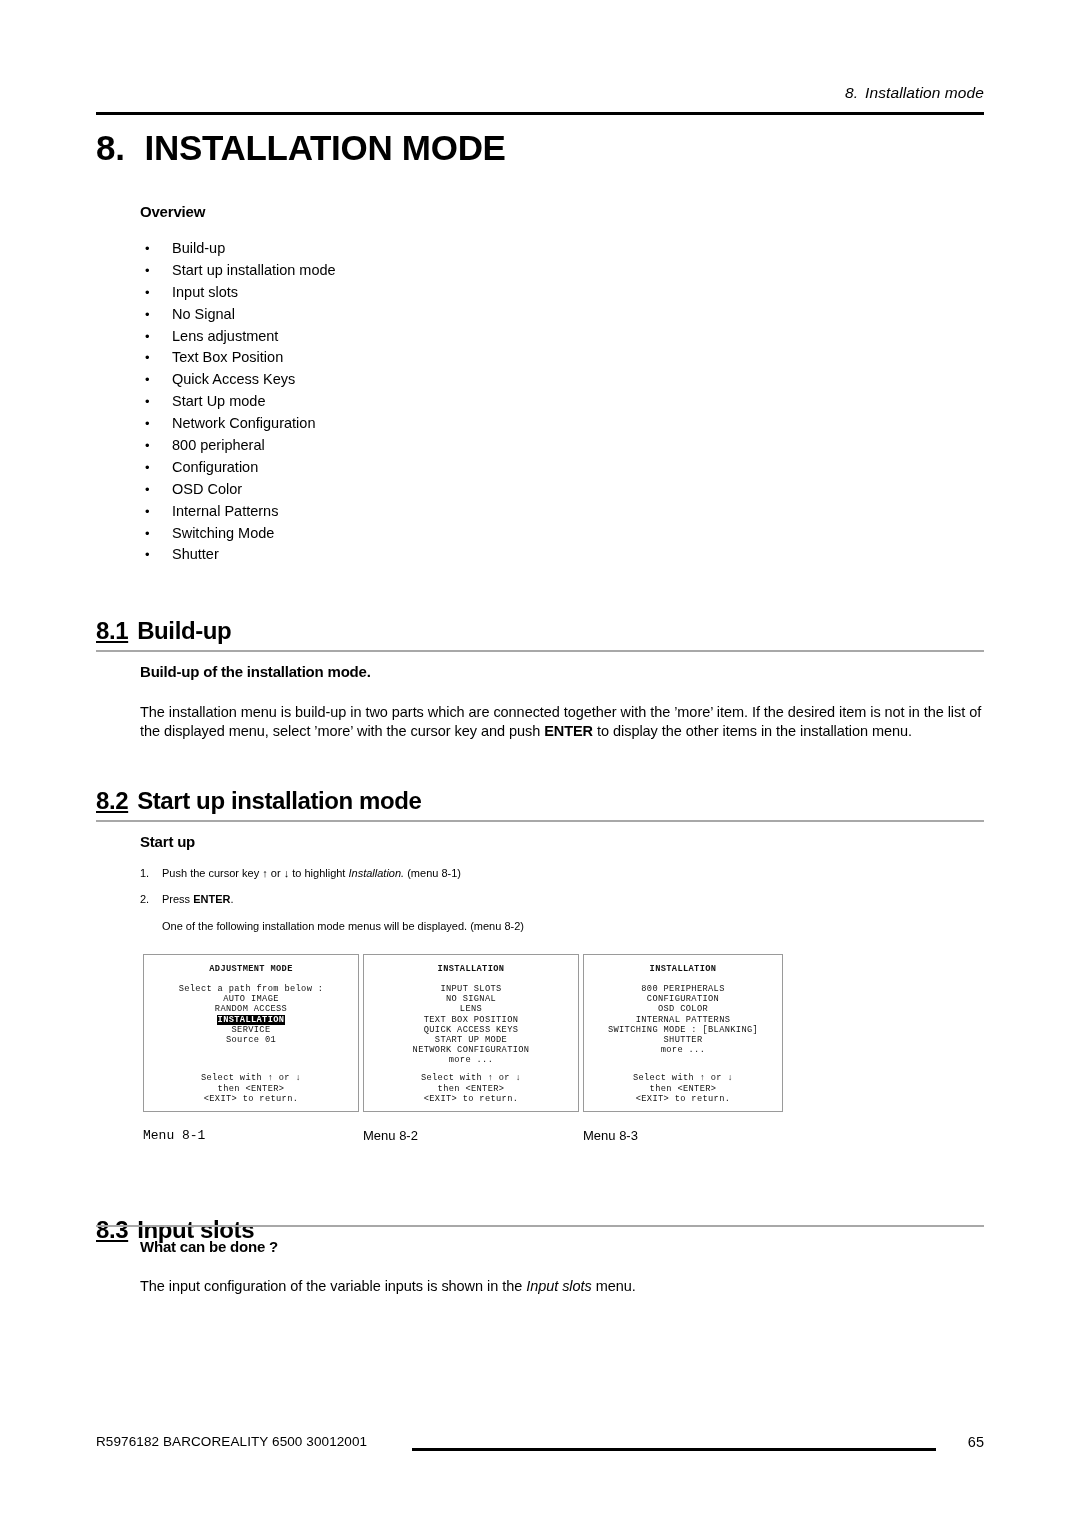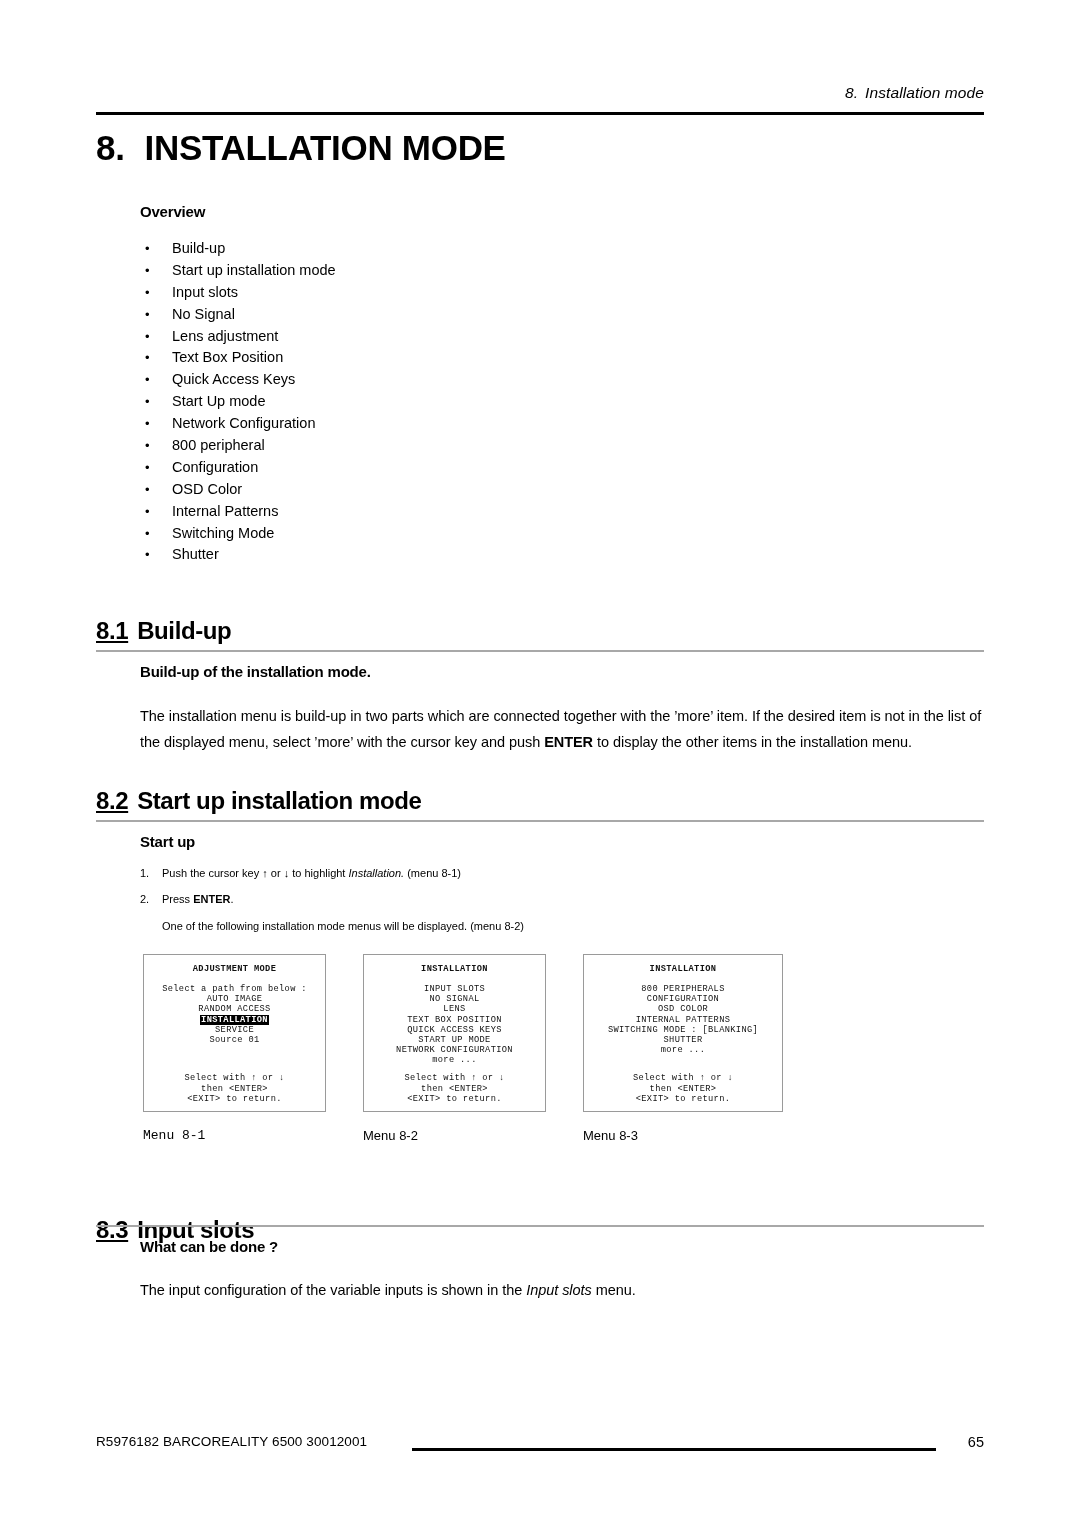--- a/index.html
+++ b/index.html
@@ -64,21 +64,21 @@
     left: 140px;
     font-size: 15px;
     font-weight: bold;
     letter-spacing: -0.2px;
     white-space: nowrap;
   }
 
   .body-text {
     position: absolute;
     font-size: 14.5px;
-    line-height: 26px;
+    line-height: 19px;
     letter-spacing: -0.05px;
   }
 
   
   .overview-list {
     position: absolute;
     left: 140px;
     top: 238px;
     width: 460px;
   }
@@ -130,21 +130,21 @@
     display: inline-block;
     width: 22px;
   }
   .ital { font-style: italic; }
   .bold { font-weight: bold; }
 
   
   .menu-box {
     position: absolute;
     top: 954px;
-    width: 183px;
+    width: 216px;
     height: 158px;
     border: 1px solid #9a9a9a;
     background: #ffffff;
     font-family: "Liberation Mono", monospace;
     font-size: 8.7px;
     line-height: 10.2px;
     color: #111111;
     box-sizing: border-box;
   }
   .menu-box.mb1 { left: 143px; }

